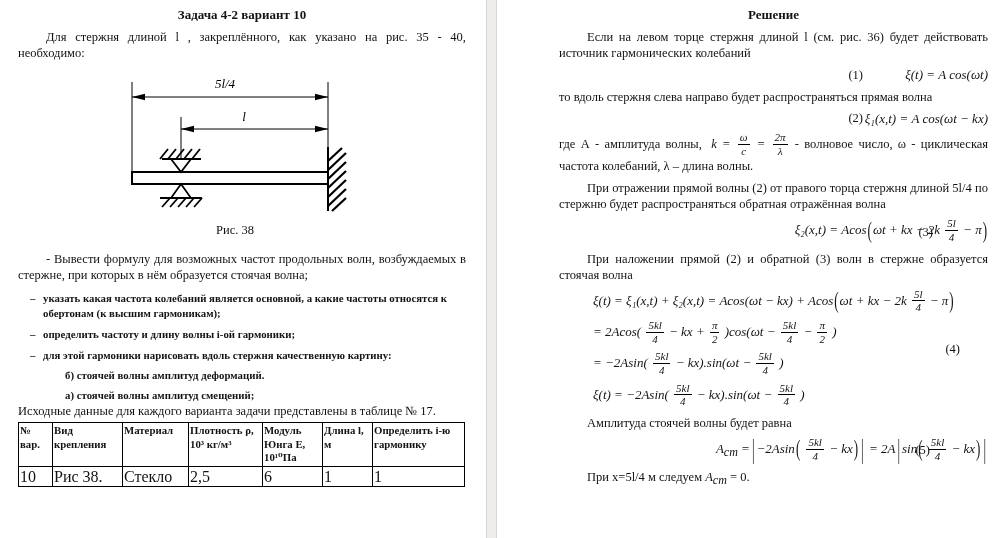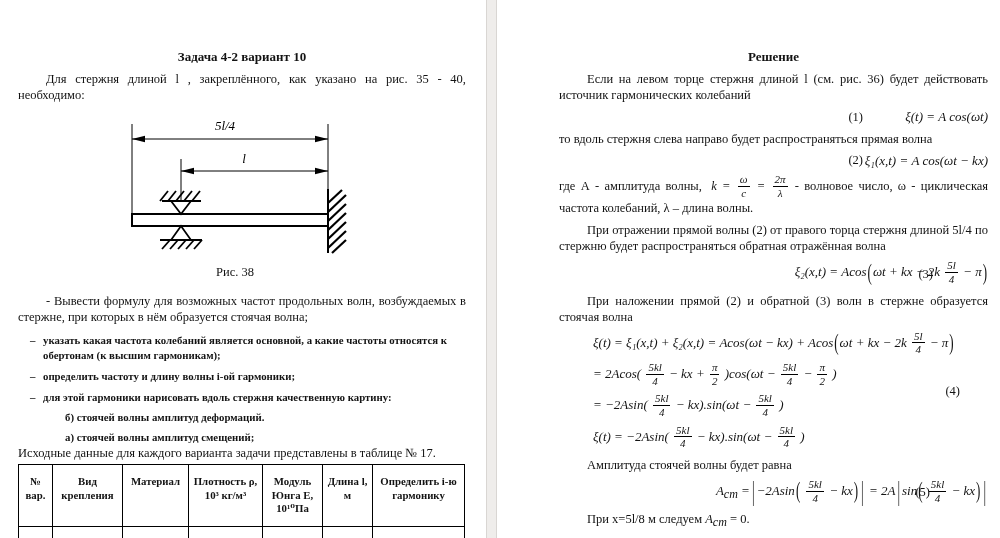--- a/index.html
+++ b/index.html
@@ -1,38 +1,38 @@
 <!DOCTYPE html>
 <html><head>
 <meta charset="utf-8">
 <style>
   html,body{margin:0;padding:0;background:#fff;}
   .canvas{position:relative;width:1000px;height:538px;overflow:hidden;background:#ffffff;
           font-family:"Liberation Serif","DejaVu Serif",serif;color:#131313;}
-  .page{position:absolute;top:0;bottom:0;background:#fff;margin-top:42px;}
+  .page{position:absolute;top:0;bottom:0;background:#fff;}
   .pl{left:0;width:486px;padding:5px 20px 0 18px;box-sizing:border-box;}
   .pr{left:497px;width:503px;padding:5px 12px 0 62px;box-sizing:border-box;}
   .divider{position:absolute;top:0;bottom:0;left:486px;width:11px;background:#efedeb;
            border-left:1px solid #d9d6d3;border-right:1px solid #d9d6d3;box-sizing:border-box;}
   .ptitle{font-size:13px;font-weight:bold;text-align:center;margin:2px 0 6px 0;}
   p.body{font-size:12.5px;line-height:16px;margin:0;}
   .jut{text-align:justify;}
   .ind{text-indent:28px;}
   
   .figwrap{margin:10px 0 0 92px;width:250px;}
   .figcap{text-align:center;font-size:12.5px;margin-top:6px;}
   
   .bullets{margin-top:8px;padding-left:12px;font-size:10.8px;font-weight:bold;line-height:15px;}
   .bullet{display:flex;margin-top:6px;}
   .bullet .bm{flex:none;width:13px;}
   .subitem{padding-left:35px;margin-top:5px;}
   .notep{margin-top:9px;font-family:Liberation Serif, serif;}
   
   table.vt{border-collapse:collapse;margin-top:3px;table-layout:fixed;width:446px;}
-  table.vt th,table.vt td{border:1px solid #000;text-align:center;vertical-align:top;padding:10px 1px;}
+  table.vt th,table.vt td{border:1px solid #000;text-align:left;vertical-align:top;padding:1px 1px;}
   table.vt th{font-size:10.8px;font-weight:bold;line-height:13.5px;}
   table.vt td{font-size:16px;line-height:17px;}
   
   .pr p.body{margin-top:6px;}
   .eq{position:relative;text-align:right;font-style:italic;font-size:13px;margin:6px 0;line-height:1.2;}
   .eqnum{position:absolute;top:50%;transform:translateY(-50%);font-style:normal;font-size:12.5px;}
   .n12{right:125px;} .n3{right:55px;} .n4{right:28px;} .n5{right:58px;}
   .eq4block{position:relative;margin:6px 0 2px 0;}
   .eqline{font-style:italic;font-size:13px;text-align:left;padding-left:34px;margin-top:5px;line-height:1.15;}
   .fr{display:inline-flex;flex-direction:column;align-items:center;vertical-align:middle;
@@ -293,18 +293,18 @@
       <span>= 2A</span><span class="vb">|</span><span>sin</span><span class="bp">(</span>
       <span class="fr">
           <span class="fn">5kl</span>
           <span class="fd">4</span>
         </span>
       <span>− kx</span><span class="bp">)</span><span class="vb">|</span>
       <span class="eqnum n5">(5)</span>
     </div>
 
     <p class="body ind">
-      <span>При x=5l/8 м следуем</span>
+      <span>При x=5l/4 м следуем</span>
       <span class="mi">A</span><span class="ssub">ст</span>
       <span>= 0.</span>
     </p>
   </div>
 </div>
 
 </body></html>

